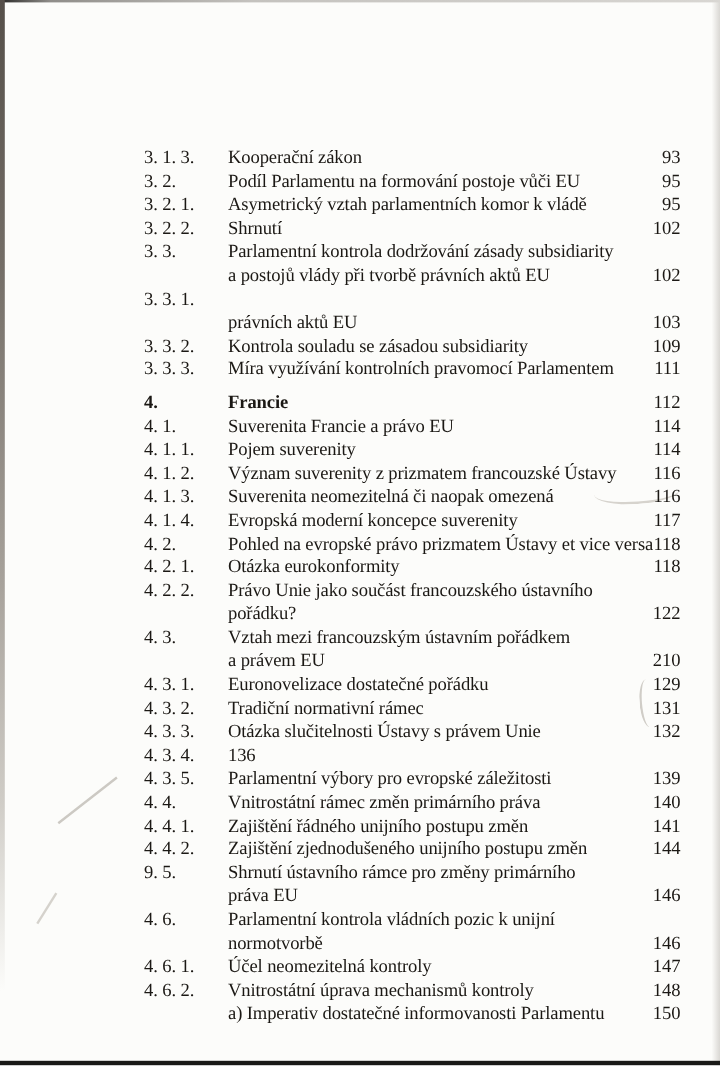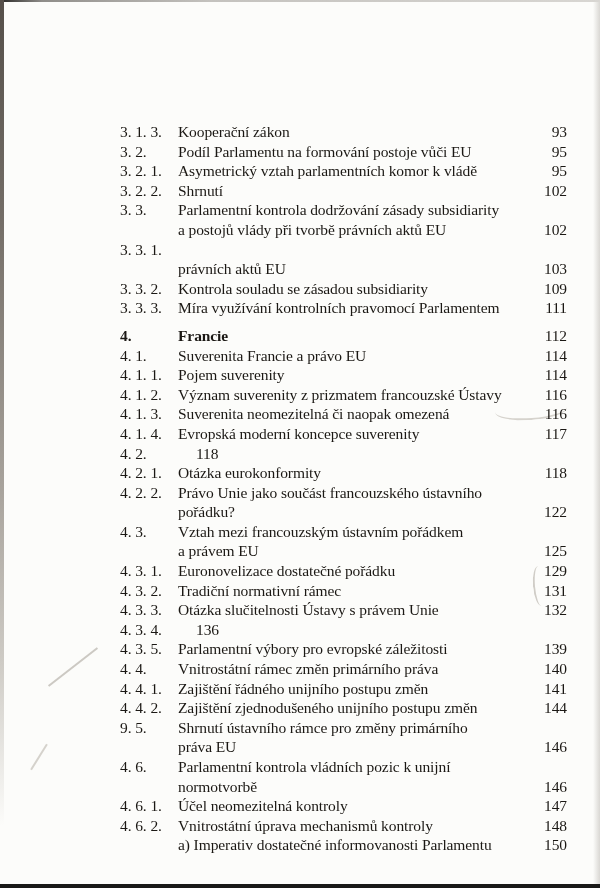--- a/index.html
+++ b/index.html
@@ -52,22 +52,22 @@
   
   .toc {
     position: absolute;
     left: 120px; top: 122px; width: 447px;
     font-size: 15.5px;
     line-height: 19.6px;
     letter-spacing: -0.1px;
   }
   .row { display: flex; white-space: nowrap; }
   .num { flex: 0 0 58px; width: 58px; }
-  .title { flex: 1 1 auto; min-width: 0; }
-  .page { flex: 0 0 auto; margin-left: 18px; text-align: right; }
+  .title { flex: 1 1 auto; min-width: 0; margin-left: 12px; }
+  .page { flex: 0 0 auto; margin-left: 12px; text-align: right; }
   .entry.bold .num, .entry.bold .title { font-weight: bold; }
   .entry.section-break { margin-top: 8px; }
 </style>
 </head>
 <body>
 
 <div class="scan-page">
   <div class="edge-top"></div>
   <div class="edge-left"></div>
   <div class="edge-right"></div>
@@ -182,20 +182,21 @@
       <div class="entry">
         <div class="row">
           <span class="num">4. 1. 4.</span>
           <span class="title">Evropská moderní koncepce suverenity</span>
           <span class="page">117</span>
         </div>
       </div>
       <div class="entry">
         <div class="row">
           <span class="num">4. 2.</span>
+          <span class="title">Pohled na evropské právo prizmatem Ústavy et vice versa</span>
           <span class="page">118</span>
         </div>
       </div>
       <div class="entry">
         <div class="row">
           <span class="num">4. 2. 1.</span>
           <span class="title">Otázka eurokonformity</span>
           <span class="page">118</span>
         </div>
       </div>
@@ -213,21 +214,21 @@
       </div>
       <div class="entry">
         <div class="row">
           <span class="num">4. 3.</span>
           <span class="title">Vztah mezi francouzským ústavním pořádkem</span>
           <span class="page"></span>
         </div>
         <div class="row">
           <span class="num"></span>
           <span class="title">a právem EU</span>
-          <span class="page">125</span>
+          <span class="page">210</span>
         </div>
       </div>
       <div class="entry">
         <div class="row">
           <span class="num">4. 3. 1.</span>
           <span class="title">Euronovelizace dostatečné pořádku</span>
           <span class="page">129</span>
         </div>
       </div>
       <div class="entry">

